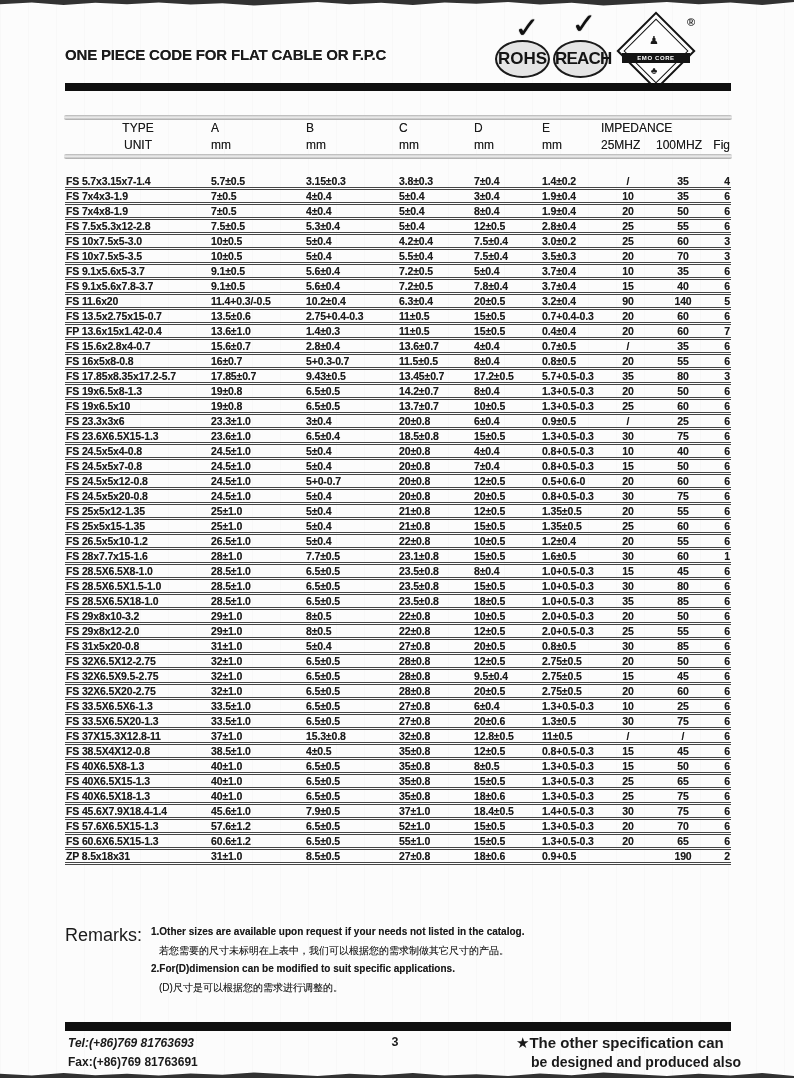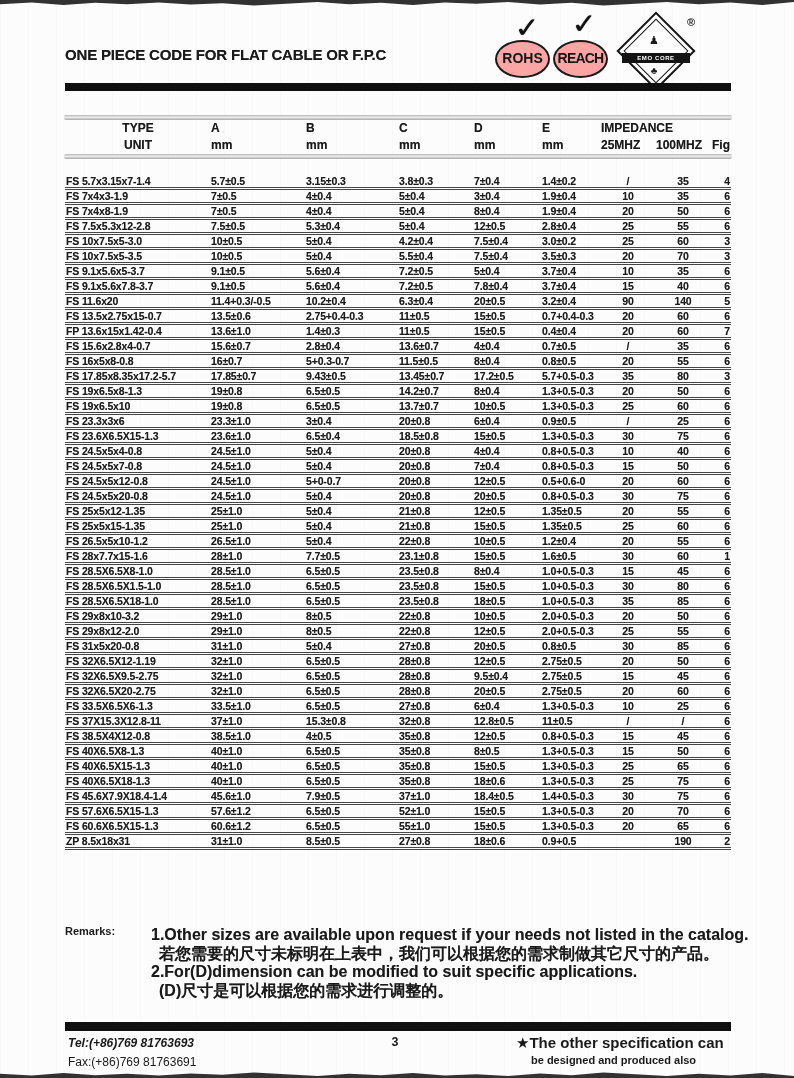--- a/index.html
+++ b/index.html
@@ -32,22 +32,22 @@
   .rule-footer { top: 1022px; height: 9px; }
   .rule-gray {
     position: absolute; left: 64px; width: 668px; height: 5px; border-radius: 2px;
     background: linear-gradient(180deg, #b3b3b3, #efefef 45%, #a6a6a6);
   }
   .rule-g1 { top: 115px; } .rule-g2 { top: 154px; }
 
   
   .badge-oval {
     position: absolute; width: 55px; height: 38px; border: 2.5px solid #1a1a1a;
-    border-radius: 50%; background: #fca5a5; text-align: center;
-    font-weight: 700; font-size: 14px; line-height: 33px; color: #141414;
+    border-radius: 50%; background: #e5e5e5; text-align: center;
+    font-weight: 700; font-size: 17px; line-height: 33px; color: #141414;
   }
   .badge-rohs { left: 495px; top: 40px; }
   .badge-reach { left: 553px; top: 40px; letter-spacing: -0.8px; }
   .check {
     position: absolute; font-size: 27px; font-weight: 900; color: #111;
     transform: scaleX(1.15) rotate(-4deg); text-shadow: 0 0 1px #111;
   }
   .check-1 { left: 516px; top: 12px; } .check-2 { left: 573px; top: 8px; }
 
   
@@ -65,46 +65,46 @@
   }
   .logo .club { position: absolute; left: 0; right: 8px; top: 52px; text-align: center; font-size: 10px; line-height: 10px; }
 
   
   table.spec {
     position: absolute; left: 65px; top: 120px; width: 666px;
     border-collapse: collapse; table-layout: fixed;
   }
   table.spec th, table.spec td { white-space: nowrap; overflow: visible; }
   thead th {
-    font-size: 12px; font-weight: 700; text-align: left; vertical-align: bottom;
+    font-size: 12px; font-weight: 400; text-align: left; vertical-align: bottom;
     padding: 0 0 2px 1px; height: 17px; text-shadow: 0 0 .3px rgba(0,0,0,.5);
   }
   thead .c { text-align: center; }
   thead .r { text-align: right; padding-right: 1px; }
   tr.gap td { height: 21px; border: none !important; }
   tbody td {
     font-size: 10.5px; font-weight: 700; letter-spacing: -0.15px;
     height: 12px; line-height: 11px; padding: 1px 0 0 1px;
     border-bottom: 3px double #464646; color: #1c1c1c;
     text-shadow: 0 0 .3px rgba(0,0,0,.45);
   }
   td.a-l { text-align: left; } td.a-c { text-align: center; } td.a-r { text-align: right; padding-right: 1px; }
 
   
-  .remarks-label { position: absolute; left: 65px; top: 925px; font-size: 11px; font-weight: 700; }
-  .remark-line { position: absolute; left: 151px; font-size: 16px; font-weight: 600; text-shadow: 0 0 .3px rgba(0,0,0,.4); }
-  .remark-cn { left: 159px; font-weight: 700; }
+  .remarks-label { position: absolute; left: 65px; top: 925px; font-size: 18px; font-weight: 400; }
+  .remark-line { position: absolute; left: 151px; font-size: 10px; font-weight: 600; text-shadow: 0 0 .3px rgba(0,0,0,.4); }
+  .remark-cn { left: 159px; font-weight: 400; }
   .r-0 { top: 926px; } .r-1 { top: 944px; } .r-2 { top: 963px; } .r-3 { top: 981px; }
 
   
   .footer-tel { position: absolute; left: 68px; top: 1036px; font-size: 12px; font-weight: 700; font-style: italic; }
-  .footer-fax { position: absolute; left: 68px; top: 1055px; font-size: 12px; font-weight: 400; }
+  .footer-fax { position: absolute; left: 68px; top: 1055px; font-size: 12px; font-weight: 700; }
   .footer-page { position: absolute; left: 380px; top: 1035px; width: 30px; text-align: center; font-size: 12.5px; font-weight: 700; }
   .footer-note1 { position: absolute; left: 516px; top: 1034px; font-size: 15px; font-weight: 700; }
-  .footer-note2 { position: absolute; left: 531px; top: 1054px; font-size: 11px; font-weight: 700; }
+  .footer-note2 { position: absolute; left: 531px; top: 1054px; font-size: 14px; font-weight: 700; }
 </style>
 </head>
 <body>
 
 <div class="page">
   <div class="torn-top"></div>
   <div class="scan-texture"></div>
 
   <div class="title">ONE PIECE CODE FOR FLAT CABLE OR F.P.C</div>
 
@@ -510,21 +510,21 @@
           <td class="a-l">31±1.0</td>
           <td class="a-l">5±0.4</td>
           <td class="a-l">27±0.8</td>
           <td class="a-l">20±0.5</td>
           <td class="a-l">0.8±0.5</td>
           <td class="a-c">30</td>
           <td class="a-c">85</td>
           <td class="a-r">6</td>
         </tr>
         <tr>
-          <td class="a-l">FS 32X6.5X12-1.19</td>
+          <td class="a-l">FS 32X6.5X12-2.75</td>
           <td class="a-l">32±1.0</td>
           <td class="a-l">6.5±0.5</td>
           <td class="a-l">28±0.8</td>
           <td class="a-l">12±0.5</td>
           <td class="a-l">2.75±0.5</td>
           <td class="a-c">20</td>
           <td class="a-c">50</td>
           <td class="a-r">6</td>
         </tr>
         <tr>
@@ -551,20 +551,31 @@
         </tr>
         <tr>
           <td class="a-l">FS 33.5X6.5X6-1.3</td>
           <td class="a-l">33.5±1.0</td>
           <td class="a-l">6.5±0.5</td>
           <td class="a-l">27±0.8</td>
           <td class="a-l">6±0.4</td>
           <td class="a-l">1.3+0.5-0.3</td>
           <td class="a-c">10</td>
           <td class="a-c">25</td>
+          <td class="a-r">6</td>
+        </tr>
+        <tr>
+          <td class="a-l">FS 33.5X6.5X20-1.3</td>
+          <td class="a-l">33.5±1.0</td>
+          <td class="a-l">6.5±0.5</td>
+          <td class="a-l">27±0.8</td>
+          <td class="a-l">20±0.6</td>
+          <td class="a-l">1.3±0.5</td>
+          <td class="a-c">30</td>
+          <td class="a-c">75</td>
           <td class="a-r">6</td>
         </tr>
         <tr>
           <td class="a-l">FS 37X15.3X12.8-11</td>
           <td class="a-l">37±1.0</td>
           <td class="a-l">15.3±0.8</td>
           <td class="a-l">32±0.8</td>
           <td class="a-l">12.8±0.5</td>
           <td class="a-l">11±0.5</td>
           <td class="a-c">/</td>

